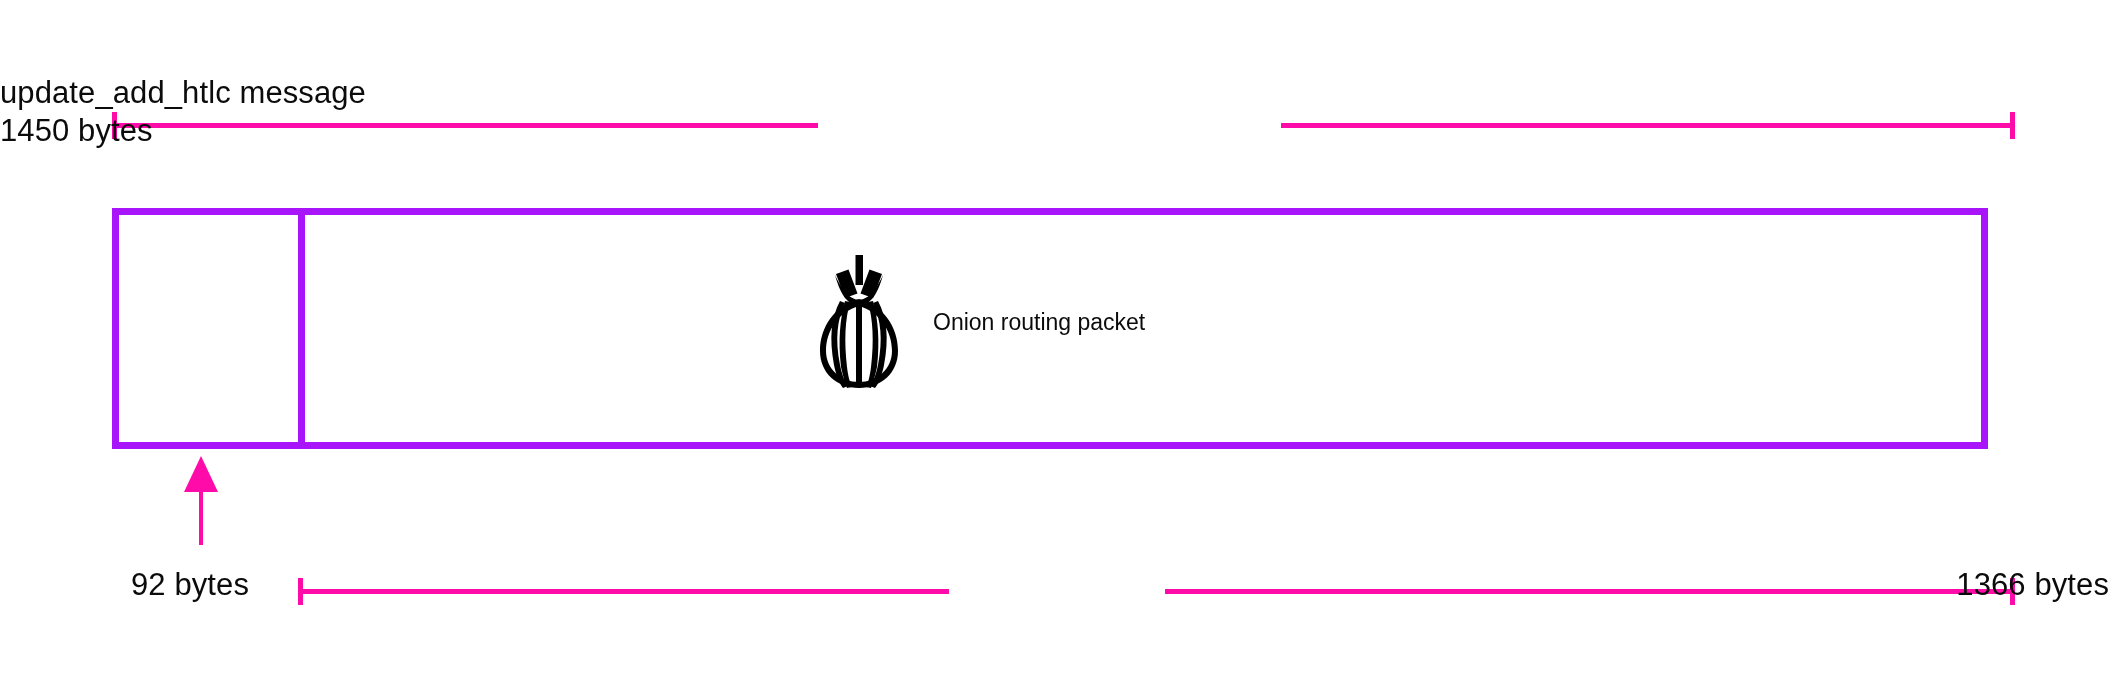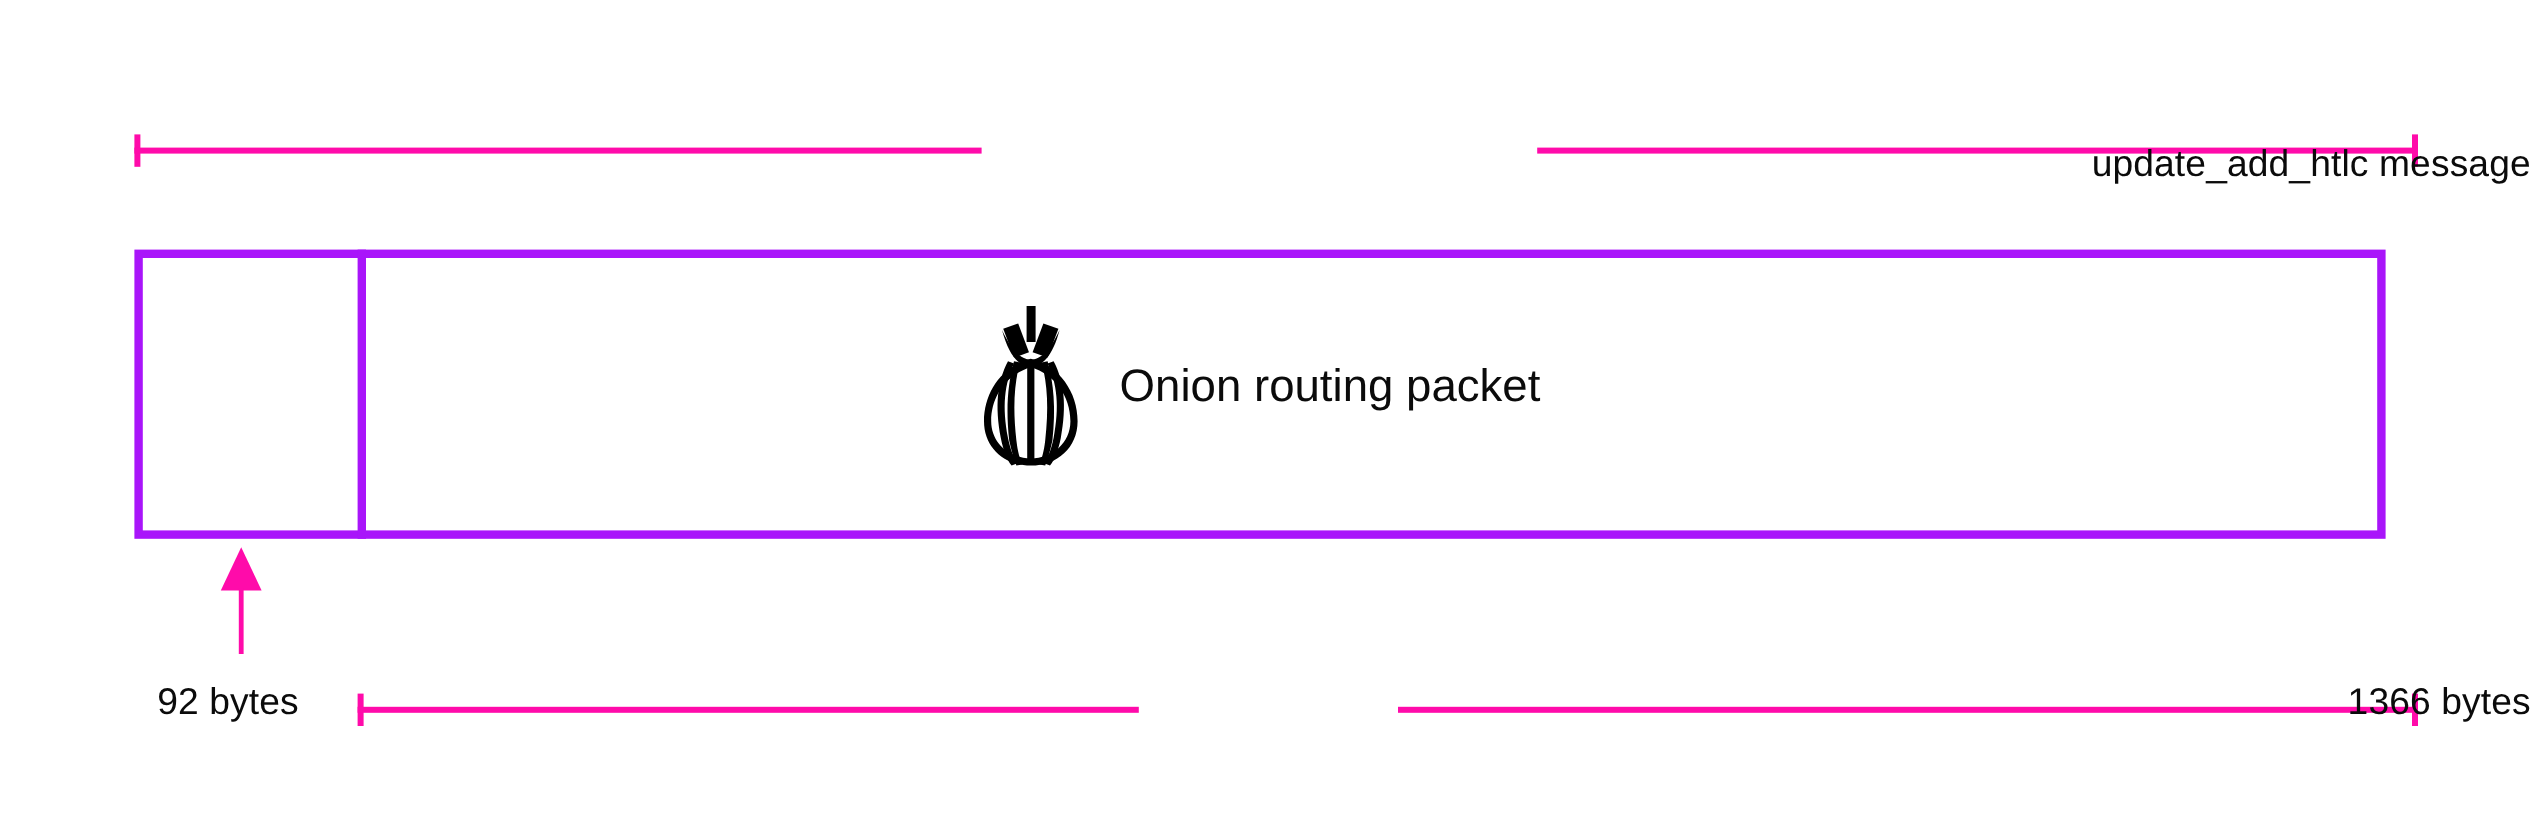--- a/index.html
+++ b/index.html
@@ -39,22 +39,21 @@
     line-height: 38px;
     white-space: nowrap;
     font-weight: 400;
     letter-spacing: 0.1px;
   }
 
   #top-label {
     left: 0;
     width: 2109px;
     top: 74px;
-    text-align: right;
-    margin-top: 44px;
+    text-align: left;
   }
   #top-label .line { display: block; }
 
   #bottom-mid-label {
     left: 0;
     width: 2109px;
     top: 566px;
     text-align: right;
   }
 
@@ -95,21 +94,21 @@
   }
   #onion-icon {
     width: 88px;
     height: 135px;
     flex: 0 0 auto;
     display: block;
   }
   #onion-label {
     position: static;
     margin-left: 30px;
-    font-size: 38px;
+    font-size: 23px;
     color: #0b0b0b;
     white-space: nowrap;
   }
 
   
   #arrow-shaft {
     position: absolute;
     left: 199px;
     top: 490px;
     width: 4px;
@@ -134,20 +133,21 @@
 
   <div>
     <div class="dim-cap" style="left:112px; top:112px;"></div>
     <div class="dim-line" style="left:112px; top:123px; width:706px;"></div>
     <div class="dim-line" style="left:1281px; top:123px; width:734px;"></div>
     <div class="dim-cap" style="left:2010px; top:112px;"></div>
   </div>
 
   <div class="label" id="top-label">
     <span class="line">update_add_htlc message</span>
+    <span class="line">1450 bytes</span>
   </div>
 
   <div id="packet-box"></div>
   <div id="packet-divider"></div>
 
   <div id="onion-group">
     <svg id="onion-icon" viewBox="0 0 88 135" xmlns="http://www.w3.org/2000/svg">
 
       <path d="M40.5 0 h7.5 v30 h-7.5 z" fill="#000"></path>
       <path d="M21 19 l12.5 -4.5 l9 24 l-12.5 4.5 z" fill="#000"></path>

